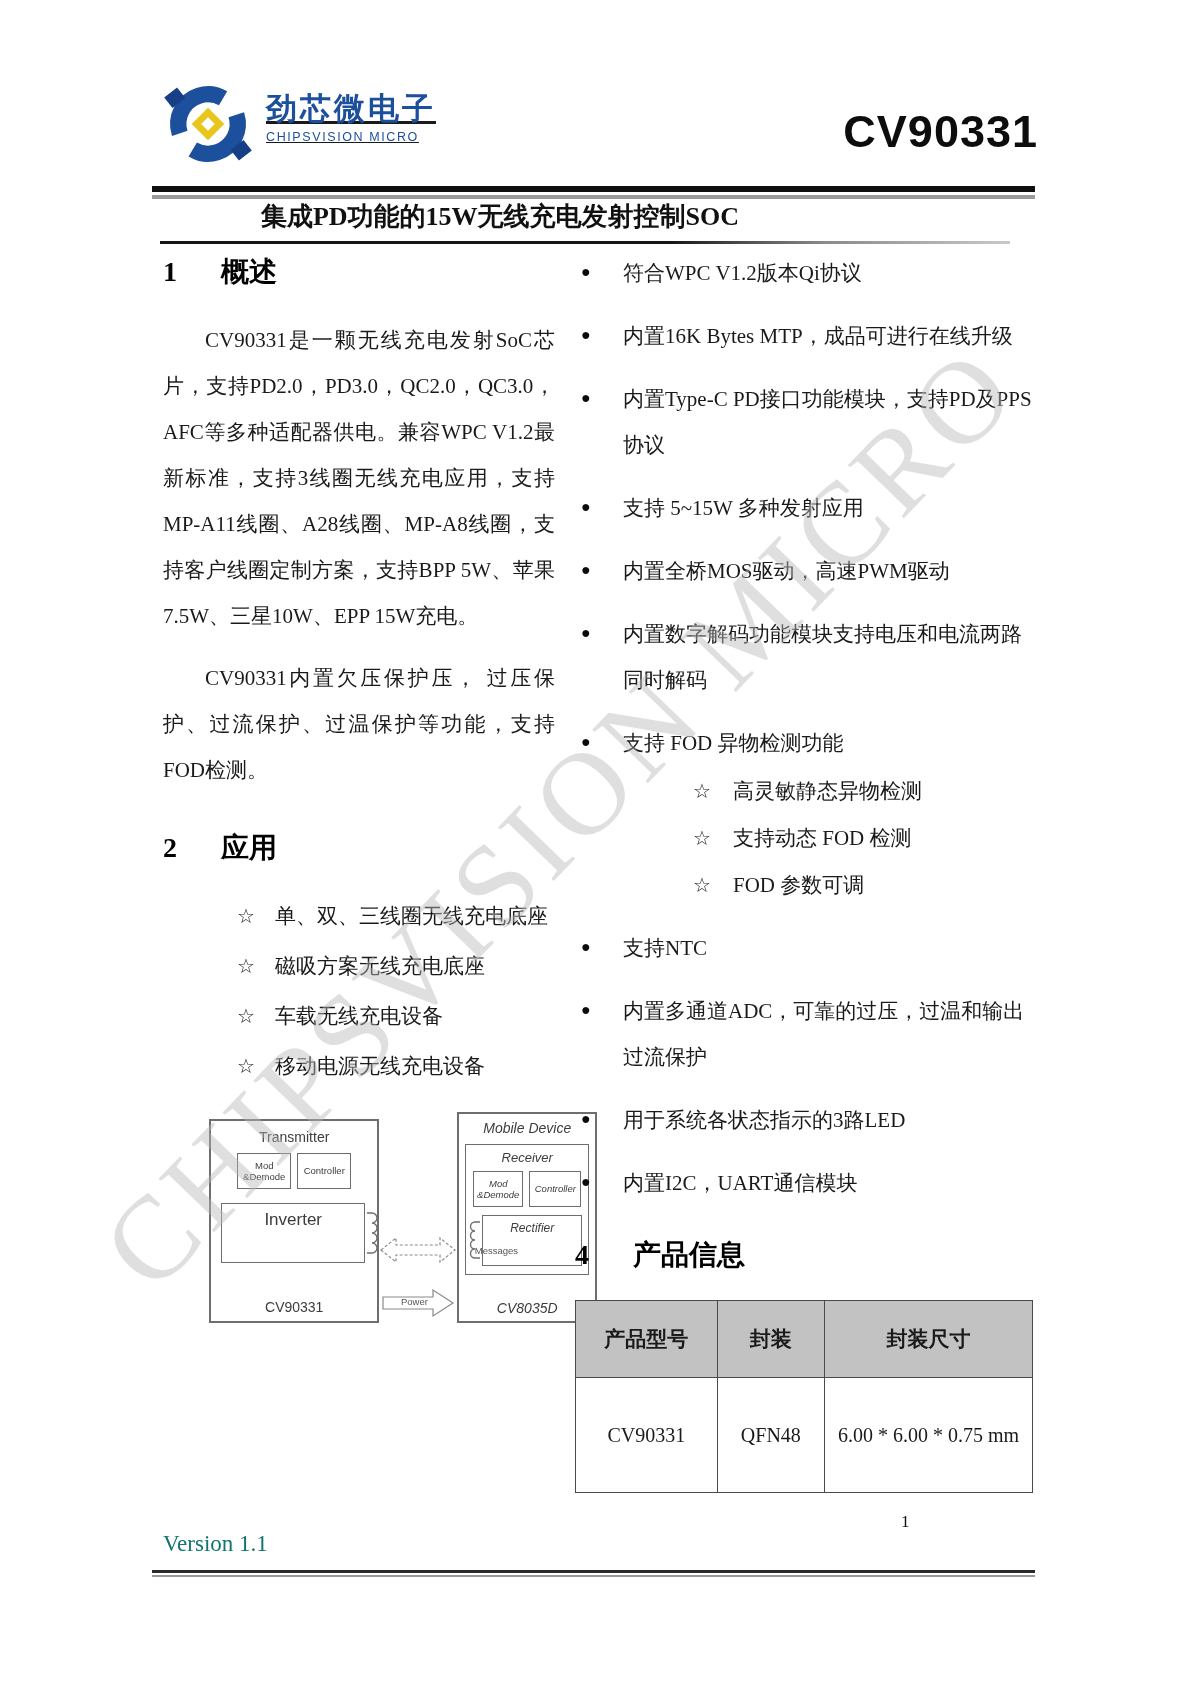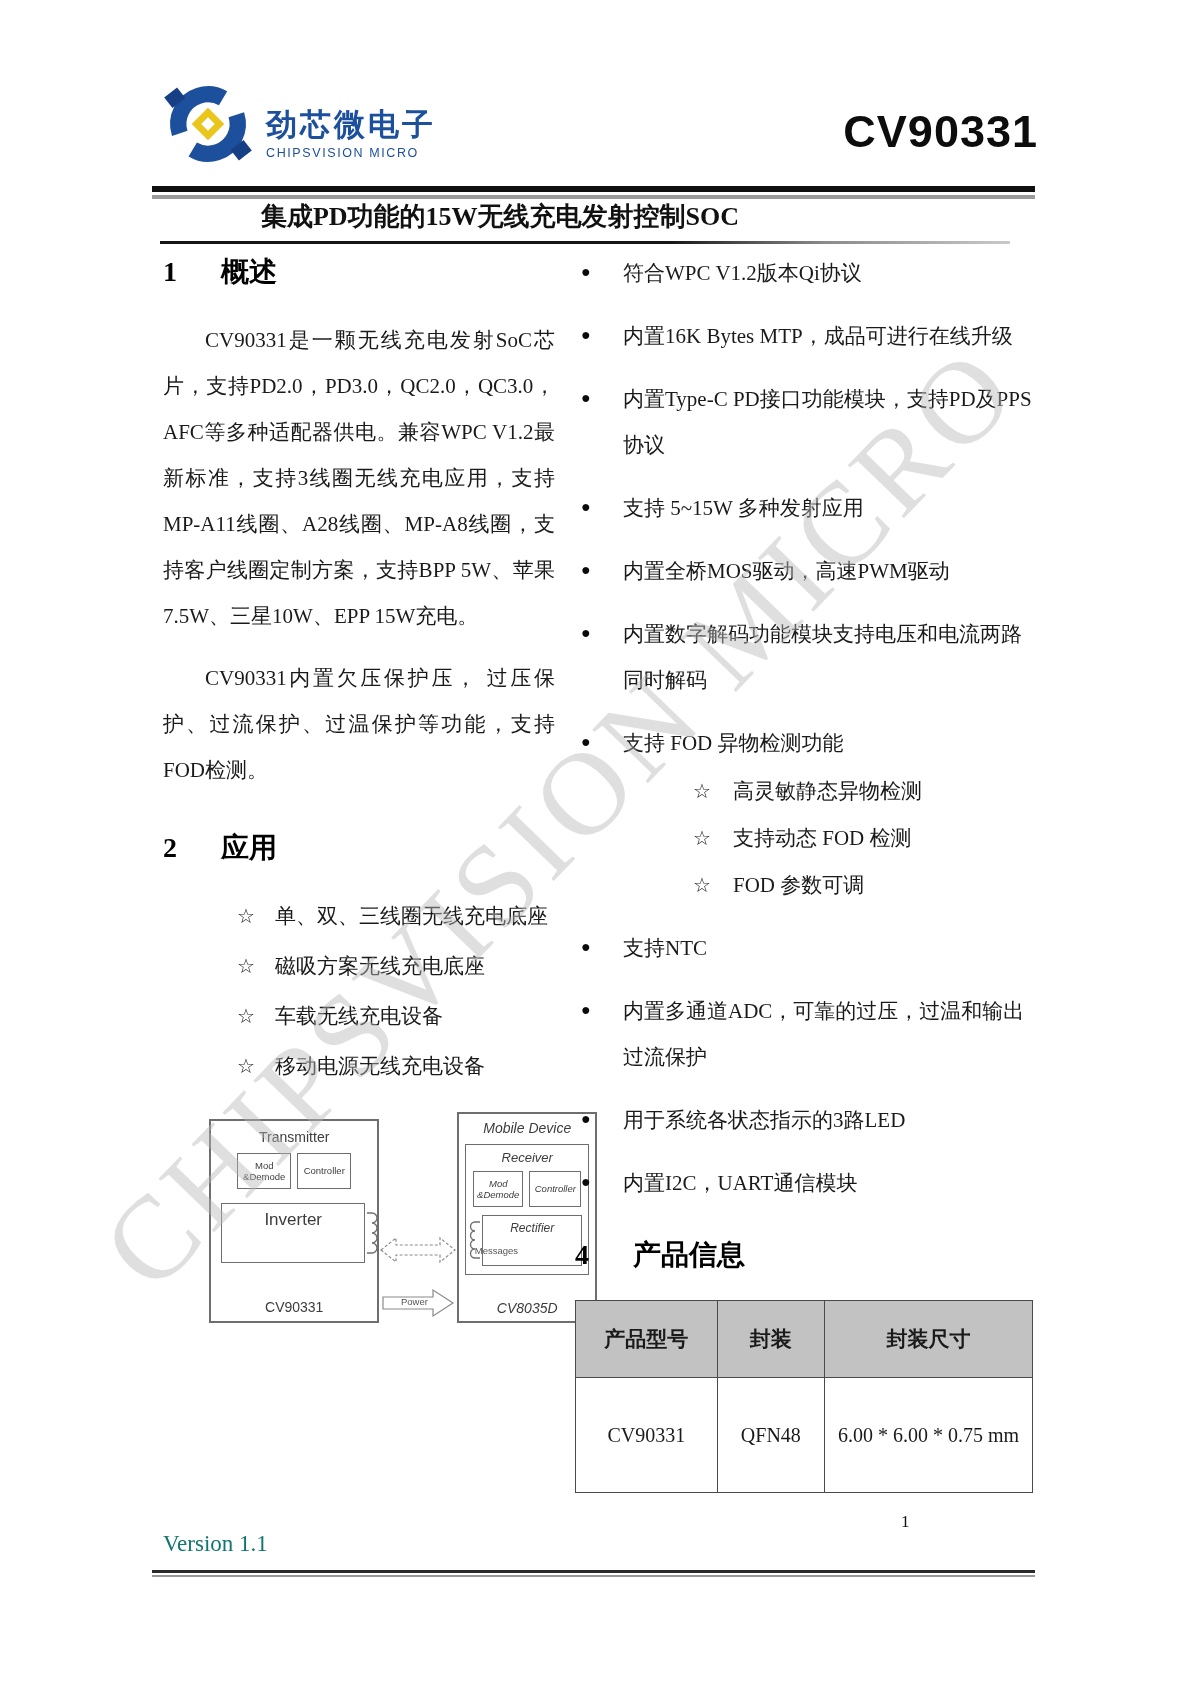--- a/index.html
+++ b/index.html
@@ -1,20 +1,20 @@
 <!DOCTYPE html>
 <html><head>
 <meta charset="utf-8">
 <style>
   html,body{margin:0;padding:0;background:#ffffff;}
   .page{position:relative;width:1190px;height:1683px;background:#fff;overflow:hidden;
         font-family:"Liberation Serif",serif;color:#1a1a1a;}
 
   
-  .logo-wrap{position:absolute;left:160px;top:76px;display:flex;align-items:center;}
+  .logo-wrap{position:absolute;left:160px;top:76px;display:flex;align-items:flex-start;text-decoration:underline;}
   .logo-text{margin-left:10px;padding-top:16px;}
   .logo-cn{font-family:"Liberation Sans",sans-serif;font-weight:bold;font-size:31px;
            color:#1c4f9c;letter-spacing:3px;line-height:34px;}
   .logo-en{font-family:"Liberation Sans",sans-serif;font-size:12.5px;color:#1c4f9c;
            letter-spacing:1.6px;margin-top:4px;}
   .part-title{position:absolute;right:152px;top:106px;font-family:"Liberation Sans",sans-serif;
               font-weight:bold;font-size:45px;letter-spacing:1px;color:#0d0d0d;}
   .rule-a{position:absolute;left:152px;top:186px;width:883px;height:6px;background:#101010;}
   .rule-b{position:absolute;left:152px;top:195px;width:883px;height:4px;background:#9b9b9b;}
   .subtitle{position:absolute;left:120px;top:199px;width:760px;text-align:center;

